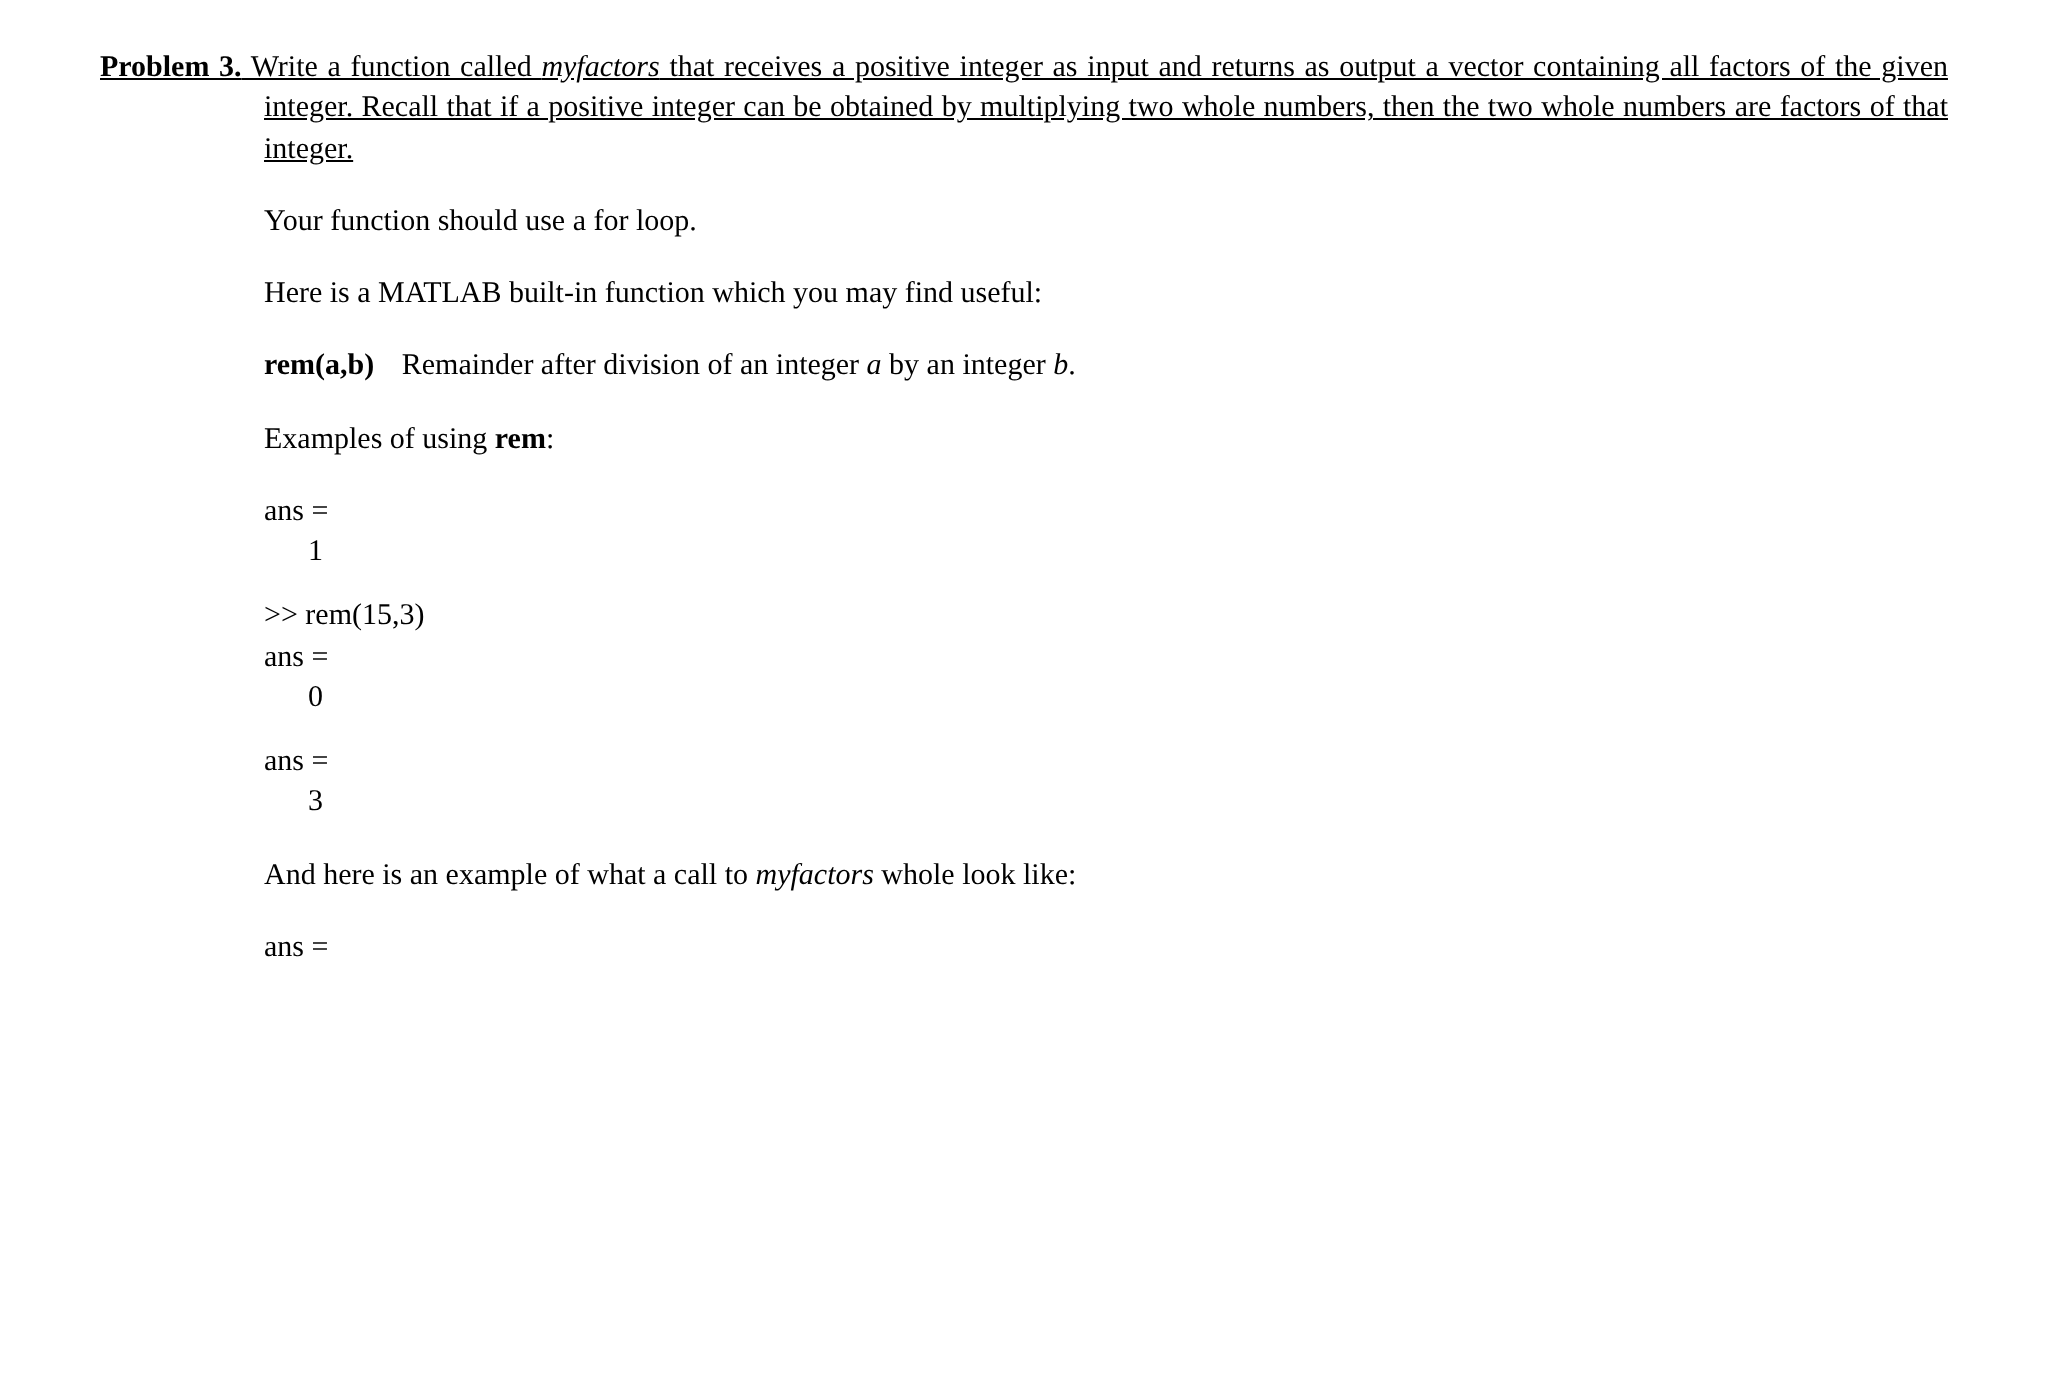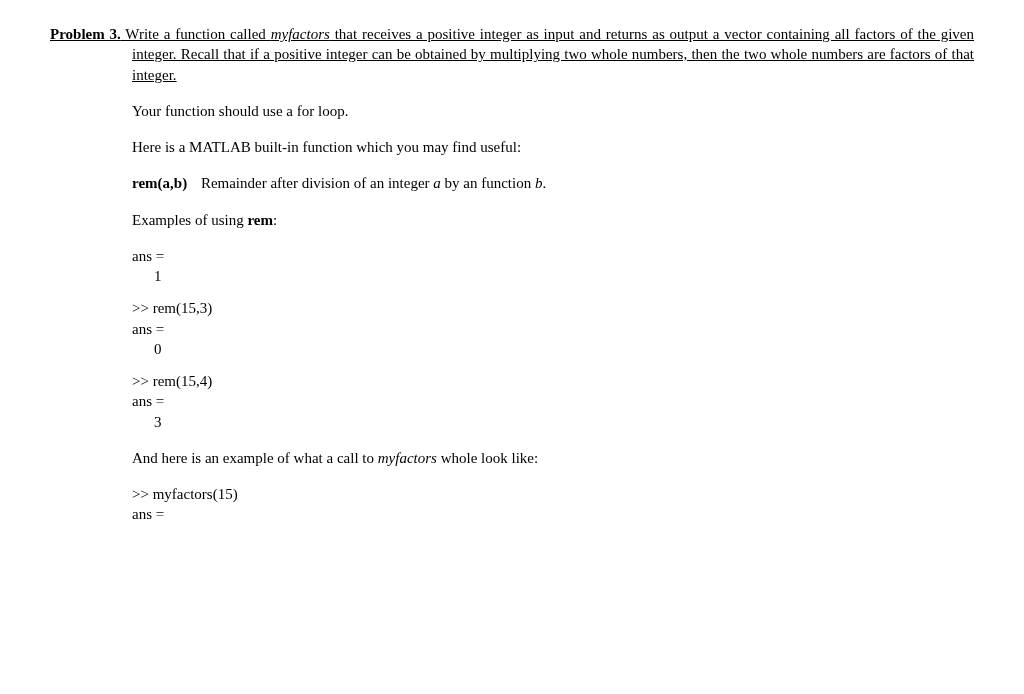--- a/index.html
+++ b/index.html
@@ -54,47 +54,45 @@
 
 <div class="indent-block">
 
   <div class="para">Your function should use a for loop.</div>
 
   <div class="para">Here is a MATLAB built-in function which you may find useful:</div>
 
   <div class="para">
     <span class="bold">rem(a,b)</span>
     <span class="rem-desc">
-      <span>Remainder after division of an integer </span><span class="italic">a</span><span> by an function </span><span class="italic">b</span><span>.</span>
+      <span>Remainder after division of an integer </span><span class="italic">a</span><span> by an integer </span><span class="italic">b</span><span>.</span>
     </span>
   </div>
 
   <div class="para">
     <span>Examples of using </span><span class="bold">rem</span><span>:</span>
   </div>
 
   <div class="code-block">
     <div class="code-line">ans =</div>
     <div class="ans-indent">1</div>
   </div>
 
   <div class="code-block">
     <div class="code-line">&gt;&gt; rem(15,3)</div>
     <div class="code-line">ans =</div>
     <div class="ans-indent">0</div>
   </div>
 
   <div class="code-block">
-    <div class="code-line">&gt;&gt; rem(15,4)</div>
     <div class="code-line">ans =</div>
     <div class="ans-indent">3</div>
   </div>
 
   <div class="para">
     <span>And here is an example of what a call to </span><span class="italic">myfactors</span><span> whole look like:</span>
   </div>
 
   <div class="code-block">
-    <div class="code-line">&gt;&gt; myfactors(15)</div>
     <div class="code-line">ans =</div>
   </div>
 
 </div>
 
 </body></html>

